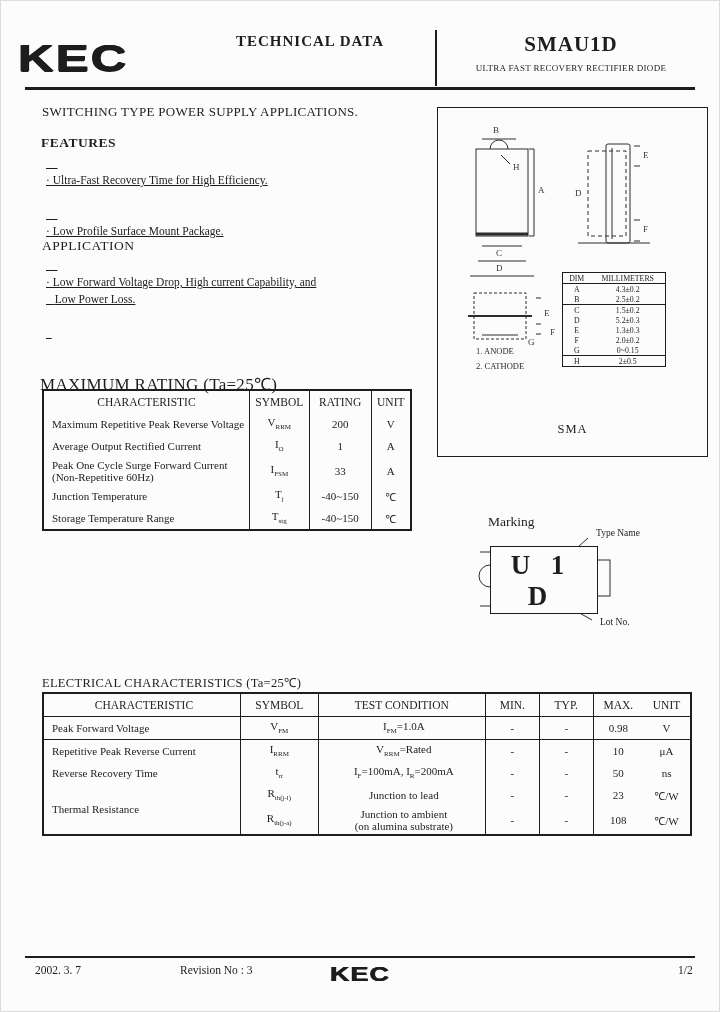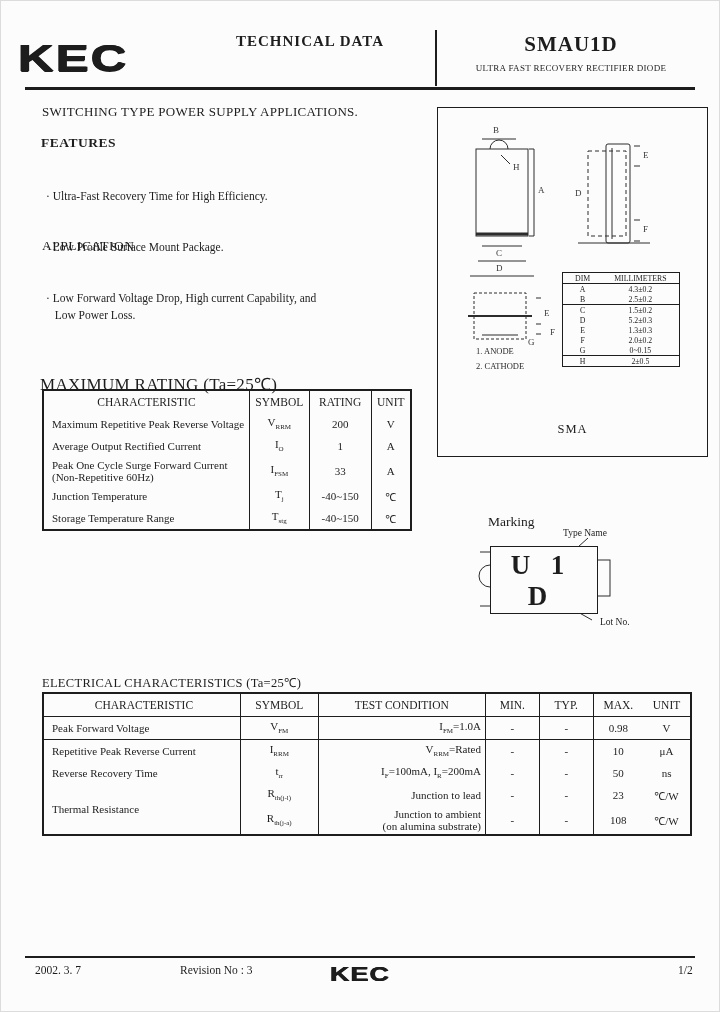--- a/index.html
+++ b/index.html
@@ -33,36 +33,36 @@
   .max-table th,.max-table td{border-right:1.3px solid #1d1d1d;text-align:center;padding:2px 3px;height:18px;}
   .max-table th:last-child,.max-table td:last-child{border-right:none;}
   .max-table td:first-child{text-align:left;padding-left:8px;}
   .max-table th{font-size:11.5px;}
   
   .pkg-box{left:437px;top:107px;width:269px;height:348px;border:1.3px solid #1d1d1d;background:#fcfcfc;}
   .pkg-label{position:absolute;font-size:9px;color:#3a3a3a;}
   .pin-legend{position:absolute;left:38px;top:236px;font-size:8.5px;line-height:15px;color:#2a2a2a;}
   .pkg-name{position:absolute;left:0;top:314px;width:100%;text-align:center;font-size:12.5px;letter-spacing:1px;}
   .dim-table{position:absolute;left:124px;top:164px;width:104px;border:1.3px solid #1d1d1d;font-size:7.8px;background:#fcfcfc;}
-  .dim-table th,.dim-table td{padding:0 12px;height:10px;text-align:center;}
+  .dim-table th,.dim-table td{padding:0 6px;height:10px;text-align:center;}
   .dim-table thead th{border-bottom:1px solid #1d1d1d;}
   .dim-table tbody tr:nth-child(2) td{border-bottom:1px solid #1d1d1d;}
   .dim-table tbody tr:nth-child(7) td{border-bottom:1px solid #1d1d1d;}
   
   .marking-head{left:488px;top:514px;font-size:13.5px;}
-  .type-name{left:563px;top:528px;font-size:9.5px;}
+  .type-name{left:596px;top:528px;font-size:9.5px;}
   .lot-no{left:600px;top:617px;font-size:9.5px;}
   .mark-body{left:490px;top:546px;width:106px;height:66px;border:1.6px solid #1d1d1d;background:#fcfcfc;}
   .mark-text{left:494px;top:550px;width:94px;text-align:center;font-size:27px;font-weight:bold;letter-spacing:7px;}
   
   .elec-title{left:42px;top:674px;font-size:12.5px;letter-spacing:.3px;}
   .elec-table{left:42px;top:692px;width:650px;border:2px solid #1d1d1d;font-size:11px;}
   .elec-table td{border-left:1.3px solid #1d1d1d;text-align:center;padding:2px 4px;height:18px;}
   .elec-table td.c-char{border-left:none;text-align:left;padding-left:8px;}
-  .elec-table td.c-cond{text-align:right;padding-left:8px;}
+  .elec-table td.c-cond{text-align:center;padding-left:8px;}
   .elec-table td.c-unit{border-left:none;}
   .elec-table tr.hdr td{text-align:center;border-bottom:1.3px solid #1d1d1d;font-size:11.5px;}
   .elec-table tr.r1 td{border-bottom:1.3px solid #1d1d1d;}
   
   .foot-rule{left:25px;top:956px;width:670px;height:2px;background:#1d1d1d;}
   .foot-item{font-size:11.5px;}
   .kec-logo-sm{font-family:"Liberation Sans",sans-serif;font-weight:bold;font-size:27px;
             letter-spacing:1px;transform:scaleY(.78);transform-origin:center top;
             text-shadow:.6px 0 0 currentColor,-.6px 0 0 currentColor;}
   svg{position:absolute;left:0;top:0;}
@@ -80,21 +80,21 @@
   <div class="abs vrule"></div>
   <div class="abs hdr-right">
     <div class="part-no">SMAU1D</div>
     <div class="part-desc">ULTRA FAST RECOVERY RECTIFIER DIODE</div>
   </div>
   <div class="abs hrule"></div>
 
   <div class="abs subtitle">SWITCHING TYPE POWER SUPPLY APPLICATIONS.</div>
 
   <div class="abs sec-head" style="left:41px;top:135px;font-weight:bold;">FEATURES</div>
-  <div class="abs bullets" style="left:46px;top:154px;width:360px;">
+  <div class="abs bullets" style="left:46px;top:138px;width:360px;text-decoration:underline;">
     <div>· Ultra-Fast Recovery Time for High Efficiency.</div>
     <div>· Low Profile Surface Mount Package.</div>
     <div>· Low Forward Voltage Drop, High current Capability, and<br>   Low Power Loss.</div>
   </div>
 
   <div class="abs sec-head" style="left:42px;top:238px;">APPLICATION</div>
 
   <div class="abs max-title">MAXIMUM RATING  (Ta=25℃)</div>
   <table class="abs max-table">
     <colgroup>

